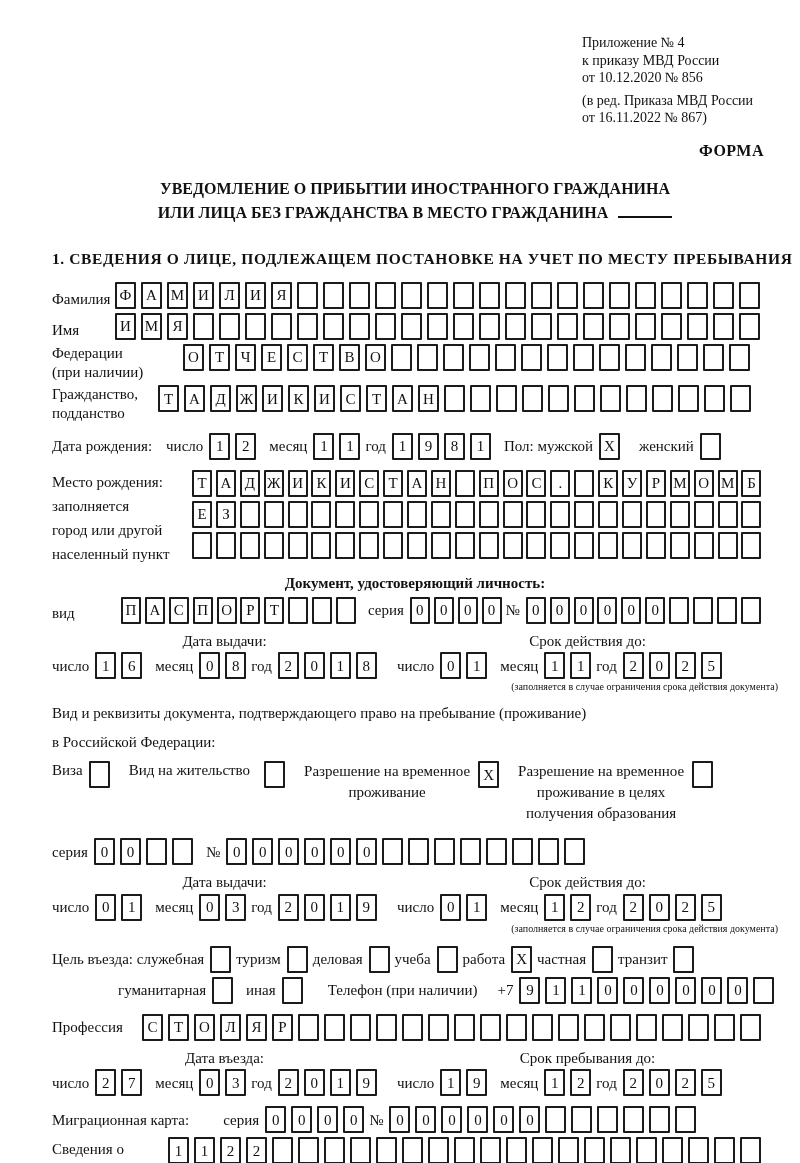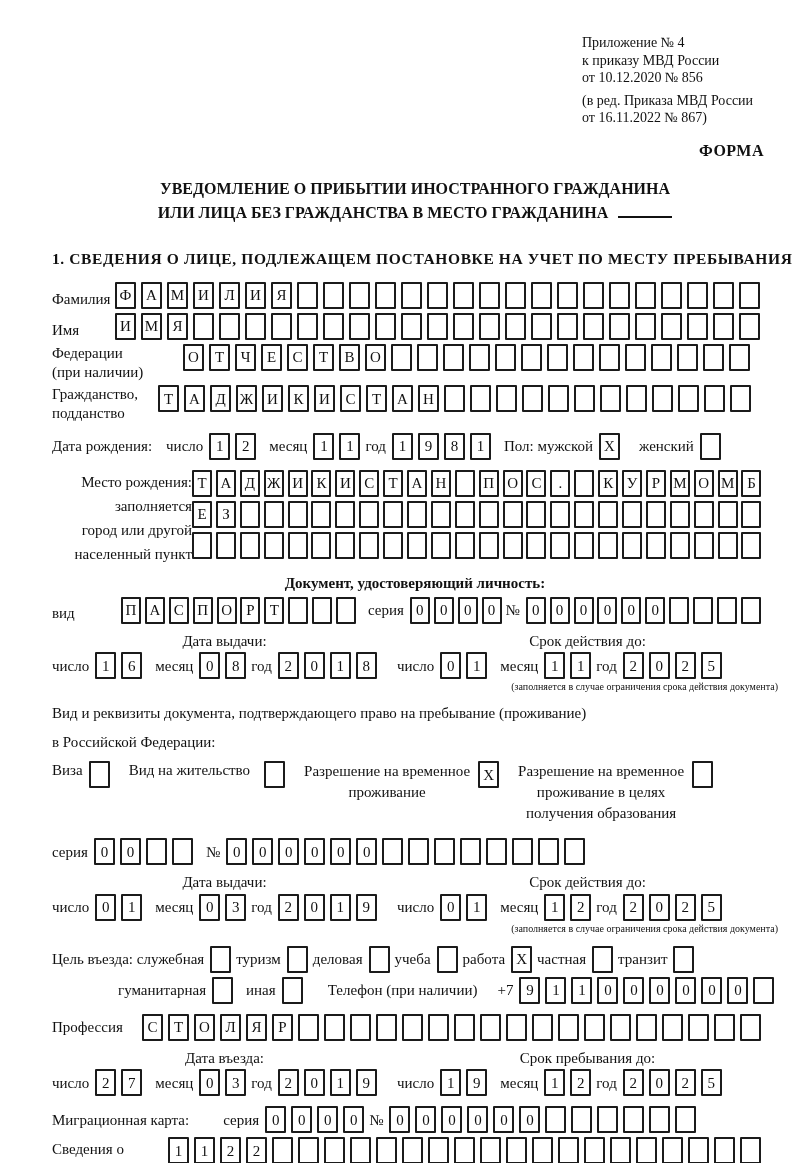--- a/index.html
+++ b/index.html
@@ -19,21 +19,21 @@
   .title{text-align:center;font-weight:bold;font-size:16px;margin-top:16px;line-height:1.5;}
   .uline{display:inline-block;width:54px;border-bottom:2px solid #111;margin-left:10px;height:14px;}
   .sec1{font-weight:bold;font-size:15.5px;text-align:center;letter-spacing:.6px;margin-top:24px;white-space:nowrap;}
   
   .row{display:flex;align-items:center;margin-top:4px;}
   .row.top{align-items:flex-start;}
   .lbl{flex:none;}
   .w63{width:63px;margin-top:7px;}
   .w131{width:131px;}
   .w106{width:106px;}
-  .w140{width:140px;line-height:1.6;text-align:right;}
+  .w140{width:140px;line-height:1.6;}
   .w90{width:90px;}
   .w116{width:116px;line-height:1.7;}
   .cells{display:flex;flex:none;}
   .cell{
     flex:none;box-sizing:border-box;width:21px;height:27px;margin-right:5px;
     border:2px solid #1b1b1b;border-radius:1px;
     display:inline-flex;align-items:center;justify-content:center;
     font-size:15px;background:#fff;
   }
   .sm .cell{width:20px;margin-right:3.9px;}

